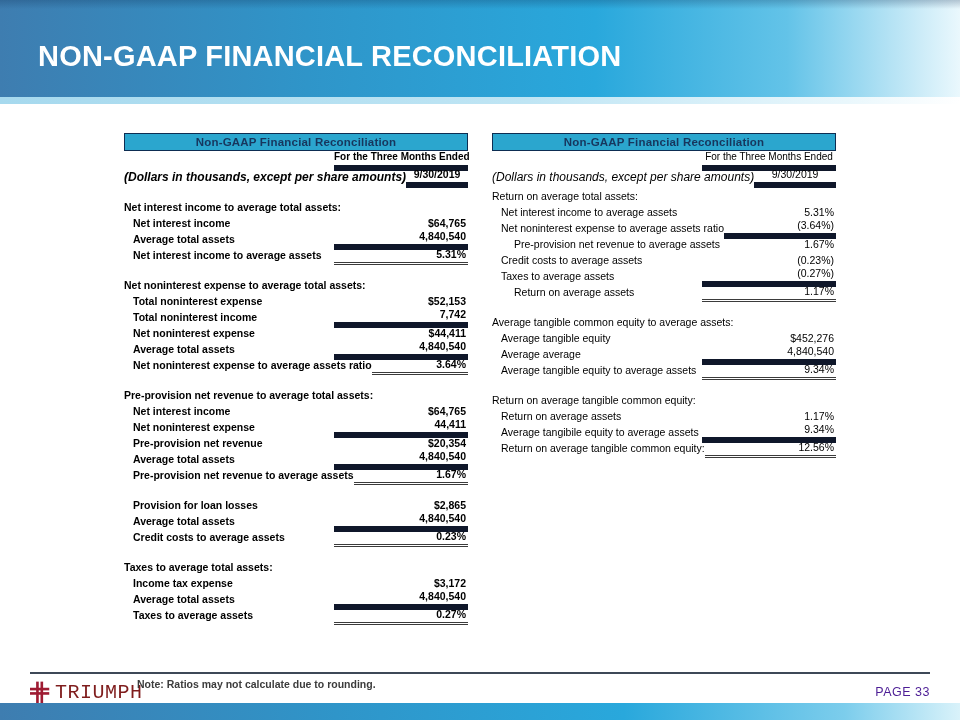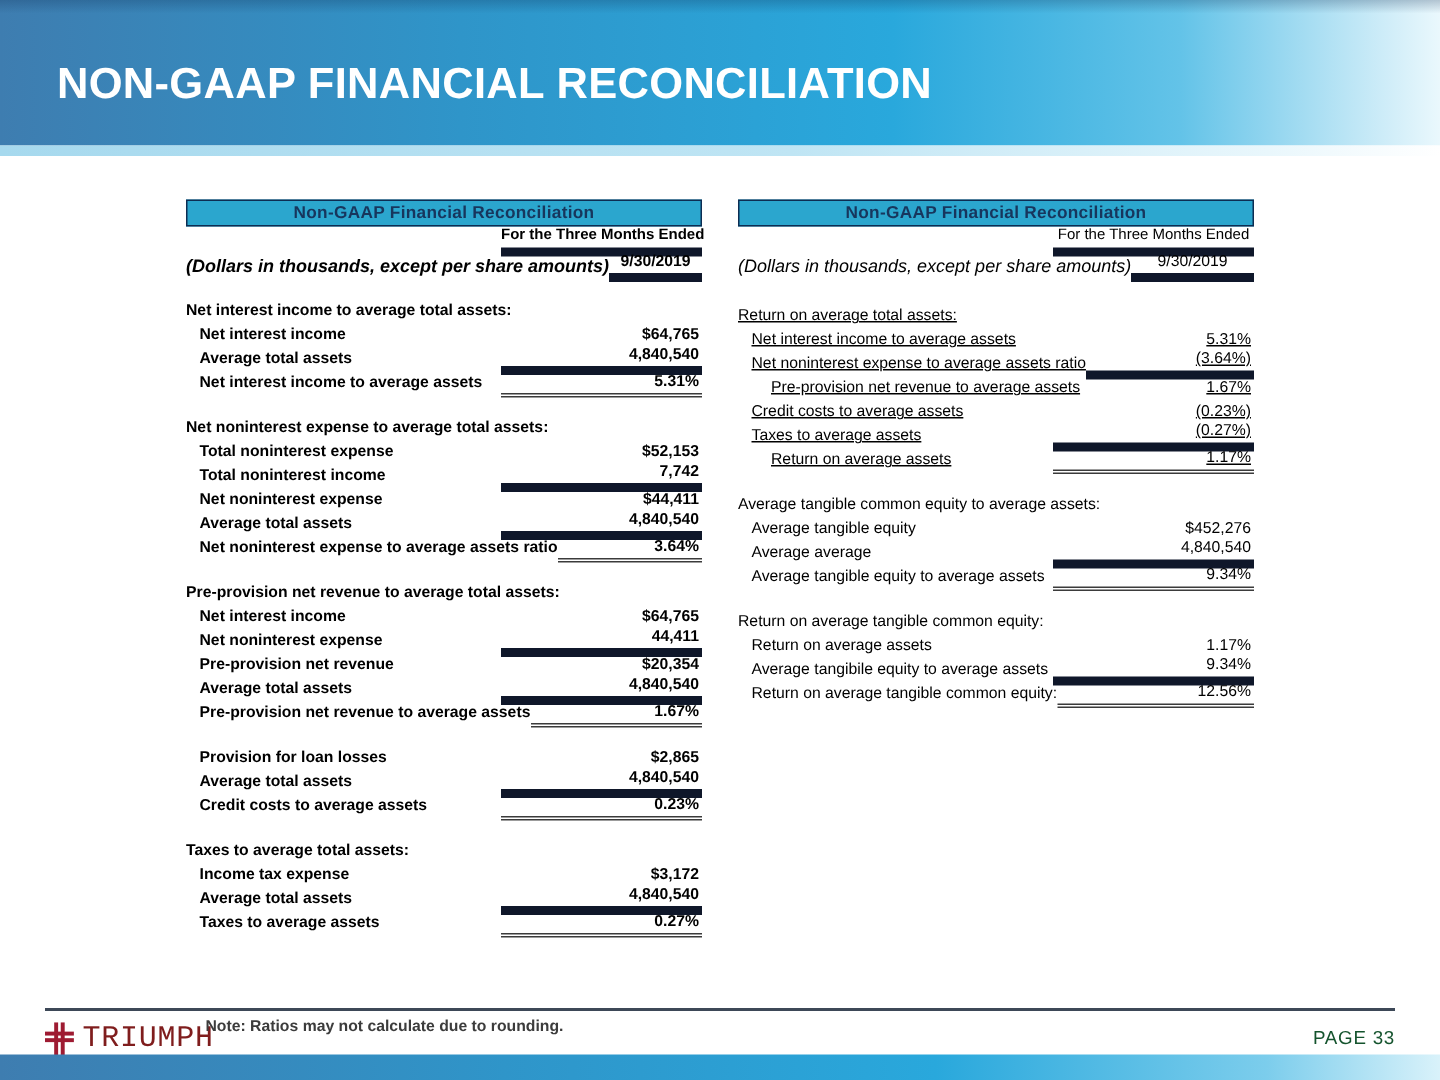--- a/index.html
+++ b/index.html
@@ -41,32 +41,32 @@
   .lbl{flex:1;}
   .lbl.italic{font-style:italic;font-size:12px;}
   .i1{padding-left:9px;}
   .i2{padding-left:22px;}
   .val{width:134px;text-align:right;padding-right:2px;box-sizing:border-box;}
   .val.center{text-align:center;padding-right:0;}
   .period-label{font-size:10px;}
   .rule-single{border-bottom:6px solid #0f172a;}
   .rule-double{border-bottom:3px double #3b3b3b;}
   .section{margin-top:14px;}
-  .fin-table.right .section:first-child{margin-top:17px;text-decoration:underline;}
+  .fin-table.right .section:first-child{margin-top:3px;}
   .row.title .lbl{padding-left:0;}
   
   .footer-line{position:absolute;left:30px;top:672px;width:900px;border-top:2px solid #3d4857;}
   .logo{position:absolute;left:30px;top:681px;display:flex;align-items:center;}
   .logo-icon{width:21px;height:24px;margin-right:4px;}
   .logo-text{
     font-family:Liberation Mono, monospace;font-size:20px;color:#7f1d1d;
     letter-spacing:.5px;line-height:24px;
   }
   .note{position:absolute;left:137px;top:678px;font-size:10.5px;color:#3c3c3c;font-weight:bold;}
-  .page{position:absolute;right:30px;top:685px;font-size:12.5px;color:#14532d;letter-spacing:.5px;}
+  .page{position:absolute;right:30px;top:685px;font-size:12.5px;color:#4c1d95;letter-spacing:.5px;}
 </style>
 </head>
 <body>
 
 <div class="top-band"></div>
 <div class="band-strip"></div>
 <div class="slide-title">NON-GAAP FINANCIAL RECONCILIATION</div>
 
 <div class="fin-table left">
   <div class="tbl-header">Non-GAAP Financial Reconciliation</div>

